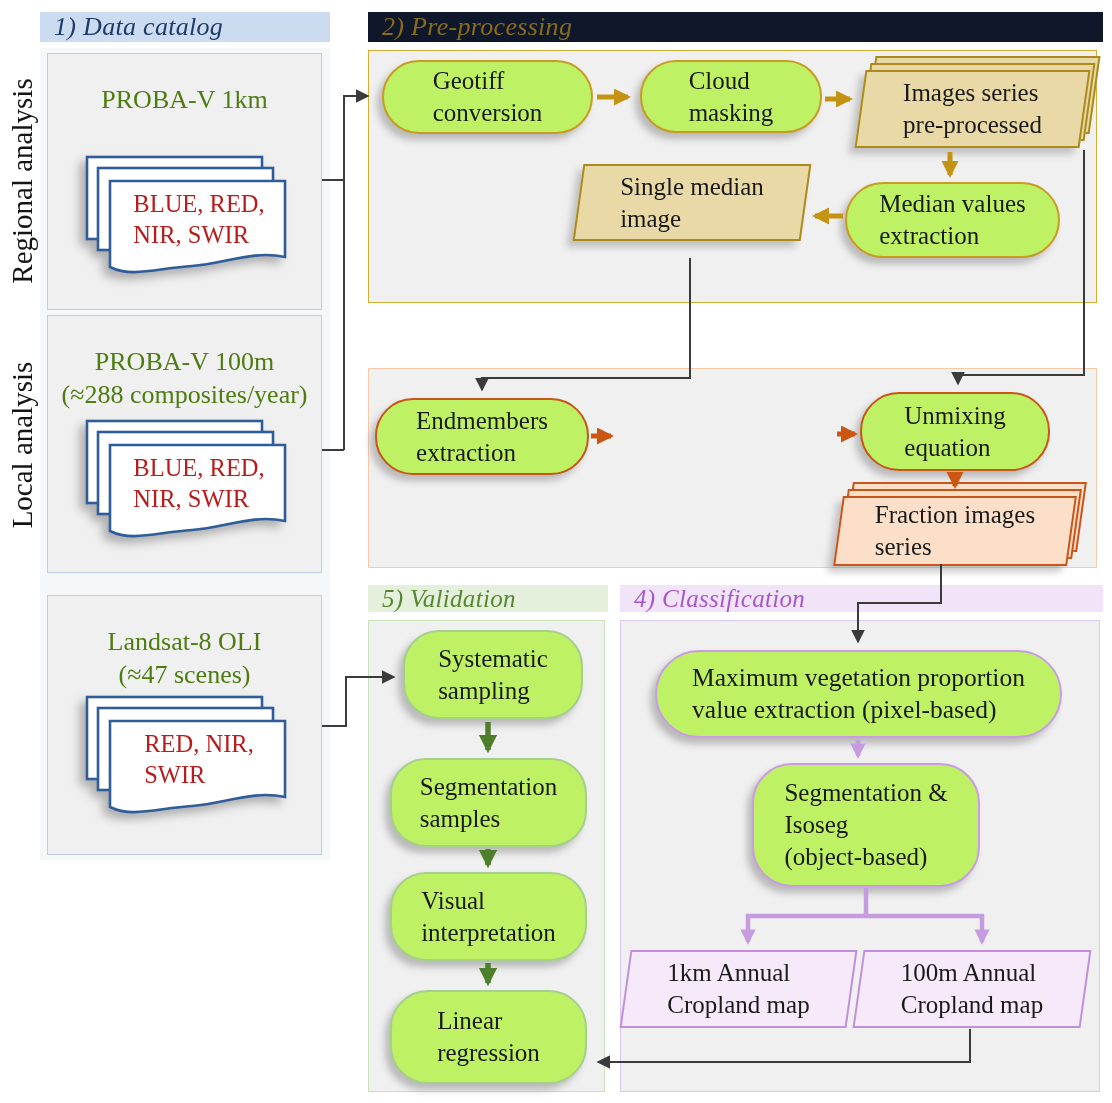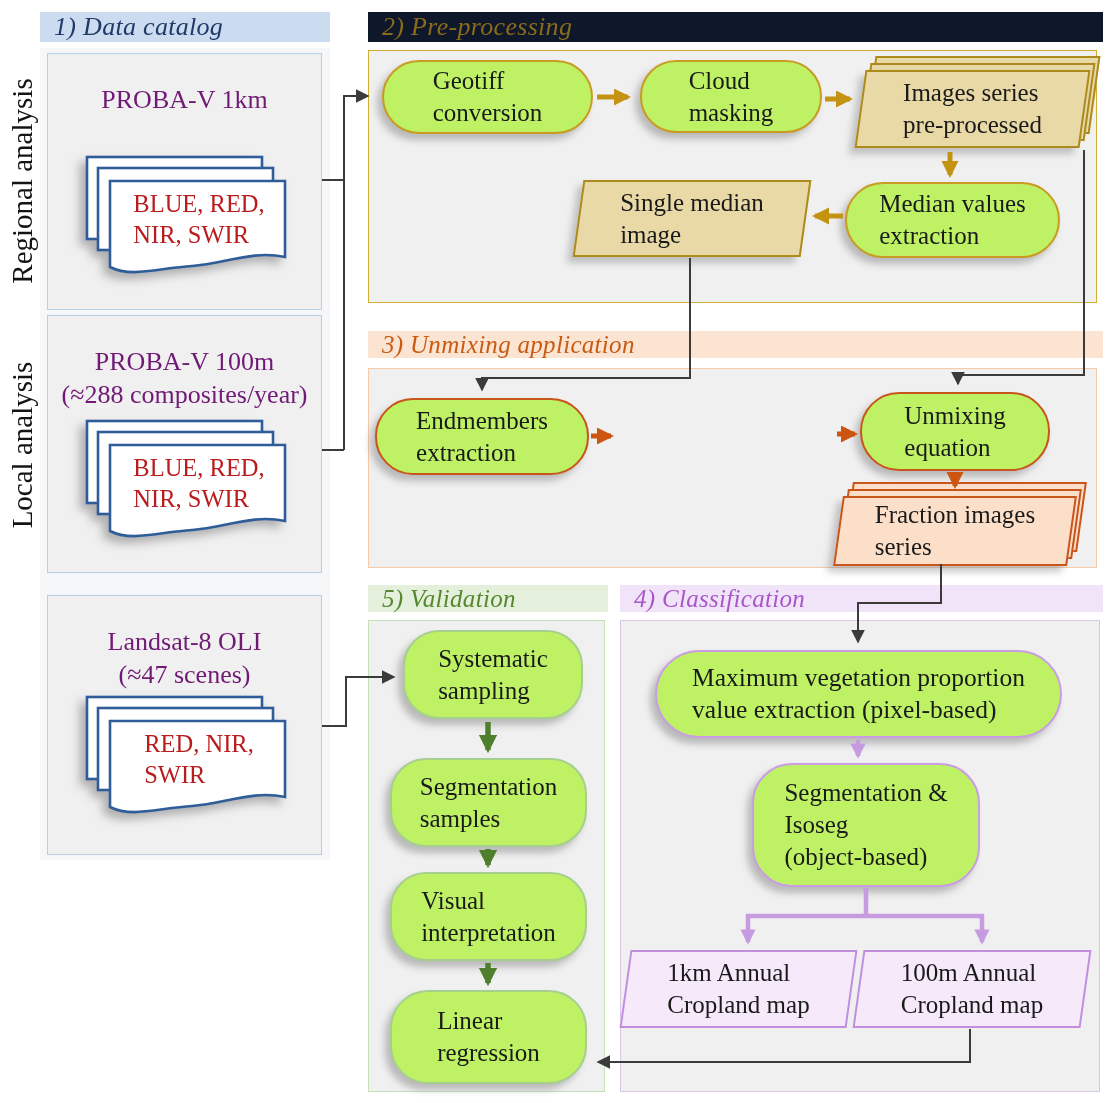--- a/index.html
+++ b/index.html
@@ -7,21 +7,21 @@
     position:relative;width:1112px;height:1103px;background:#ffffff;
     font-family:"Liberation Serif","DejaVu Serif",serif;color:#1a1a1a;overflow:hidden;
   }
   .band{
     position:absolute;display:flex;align-items:center;box-sizing:border-box;
     padding-left:14px;font-style:italic;font-size:26px;letter-spacing:.3px;
   }
   .panel{position:absolute;background:#f0f0f1;border:1.5px solid;box-sizing:border-box;}
   .backdrop{position:absolute;background:#f6f7f8;}
   .srcbox{position:absolute;background:#f0f0f1;border:1.6px solid #b9cfe6;box-sizing:border-box;}
-  .src-title{position:absolute;top:30px;left:0;right:0;text-align:center;color:#701a75;
+  .src-title{position:absolute;top:30px;left:0;right:0;text-align:center;color:#4d7c0f;
     font-size:26px;line-height:1.25;}
   .side-label{position:absolute;width:290px;height:44px;display:flex;align-items:center;
     justify-content:center;font-size:29px;color:#141414;transform:rotate(-90deg);}
   .stadium{
     position:absolute;background:#bef264;border:2.2px solid;box-sizing:border-box;
     display:flex;align-items:center;justify-content:center;
     font-size:25px;line-height:1.27;white-space:pre-line;
     box-shadow:-5px 6px 7px rgba(120,120,120,.45);
   }
   .para{position:absolute;}
@@ -118,27 +118,26 @@
     <div class="pface l3"></div>
     <div class="pface l2"></div>
     <div class="pface front"></div>
     <div class="ptext">Images series
 pre-processed</div>
   </div>
 
   <div class="stadium gold-border shape" style="left:845px;top:182px;width:215px;height:76px;border-radius:38px;">Median values
 extraction</div>
 
-  <div class="para tan shape" style="left:578px;top:180px;width:228px;height:77px;">
+  <div class="para tan shape" style="left:578px;top:164px;width:228px;height:77px;">
     <div class="pface front"></div>
     <div class="ptext">Single median
 image</div>
   </div>
 
-  <div class="band" style="left:368px;top:331px;width:735px;height:27px;background:#fce4d3;color:#c85a12;font-size:25px;">3) Unmixing application</div>
   <div class="panel" style="left:368px;top:368px;width:729px;height:200px;border-color:#f6c9a8;"></div>
 
   <div class="stadium orange-border shape" style="left:375px;top:398px;width:214px;height:77px;border-radius:38px;">Endmembers
 extraction</div>
 
 
   <div class="stadium orange-border shape" style="left:860px;top:392px;width:190px;height:79px;border-radius:39px;">Unmixing
 equation</div>
 
   <div class="para orangepara shape" style="left:838px;top:496px;width:234px;height:70px;">

